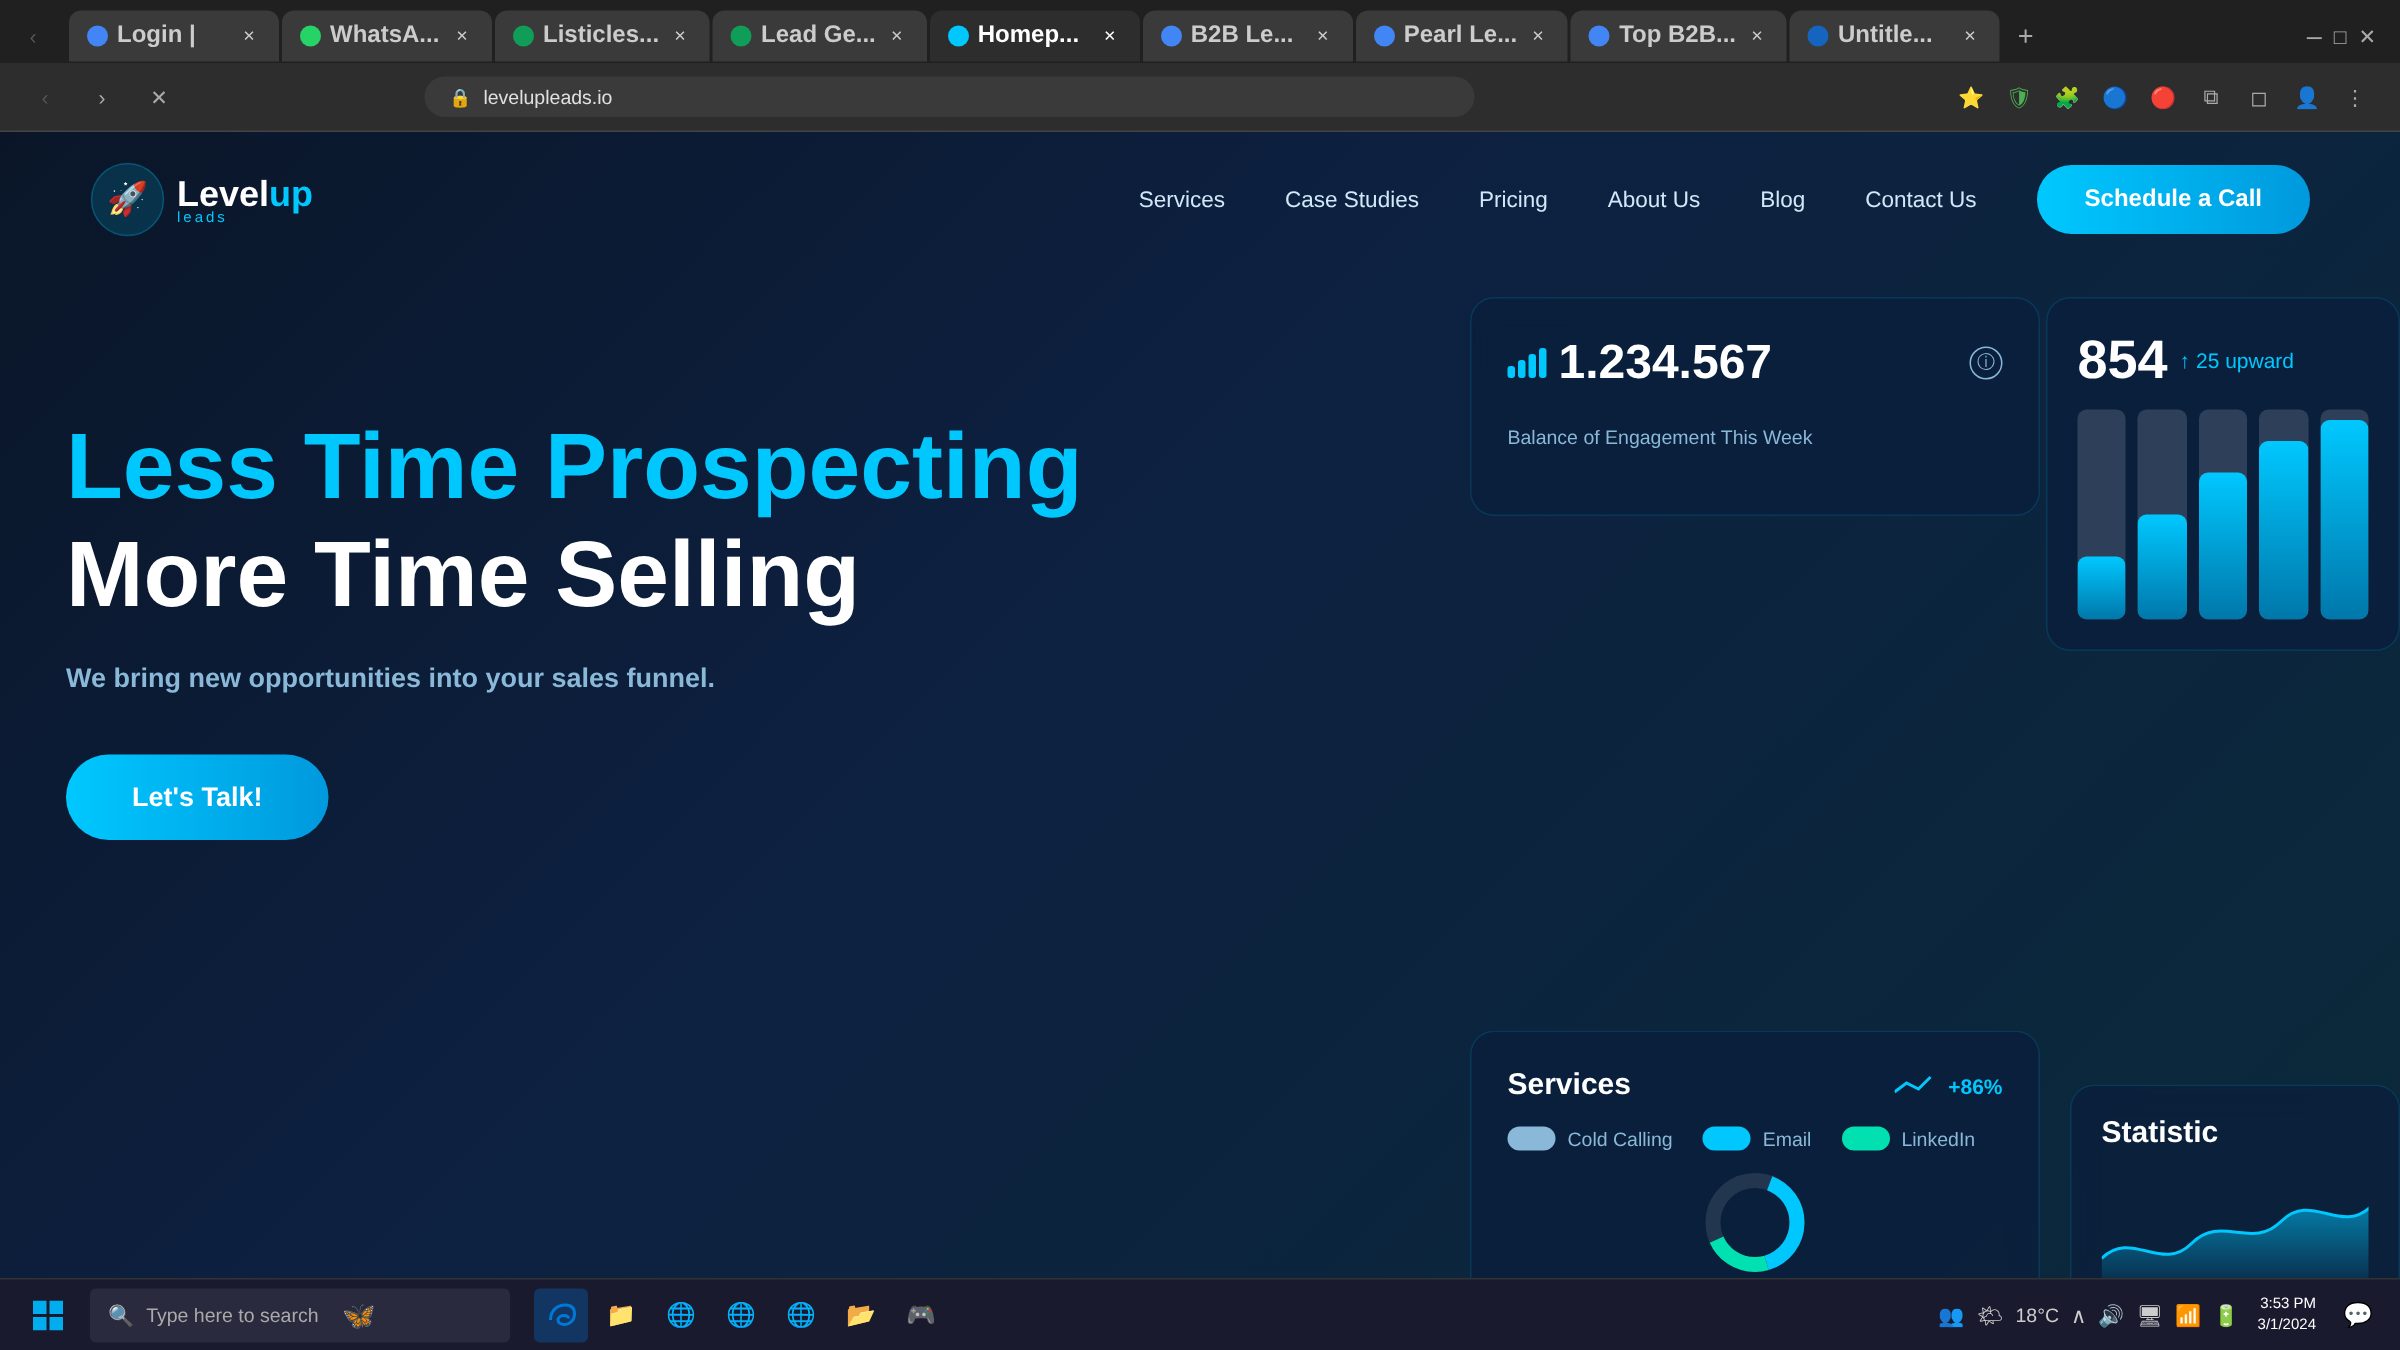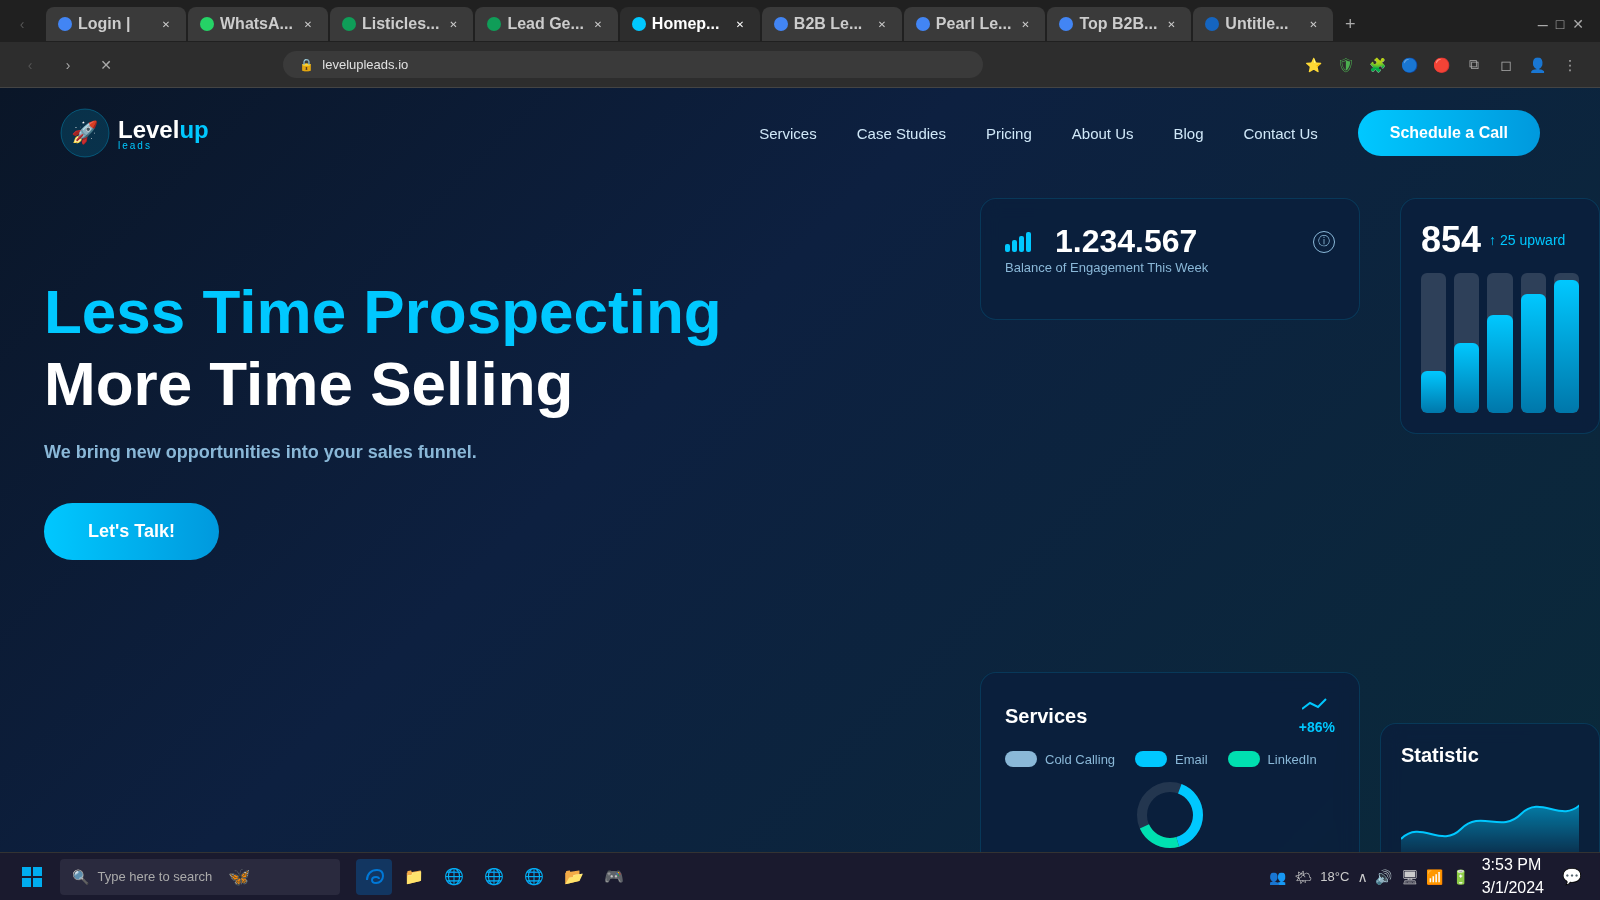--- a/index.html
+++ b/index.html
@@ -42,44 +42,44 @@
     .hero-title-white { color: #fff; font-size: 62px; font-weight: 800; line-height: 1.1; margin-top: 4px; }
     .hero-subtitle { color: #8ab8d8; font-size: 18px; margin-top: 24px; font-weight: bold; }
     .cta-btn { background: linear-gradient(90deg, #00c8ff, #0099dd); color: #fff; border: none; border-radius: 40px; padding: 18px 44px; font-size: 18px; font-weight: 700; cursor: pointer; margin-top: 40px; display: inline-block; }
 
     
     .dashboard-area { position: absolute; right: 0; top: 0; width: 620px; height: 100%; overflow: hidden; }
 
     .card { background: rgba(10, 30, 60, 0.85); border-radius: 16px; border: 1px solid rgba(0, 200, 255, 0.15); backdrop-filter: blur(10px); }
 
     .engagement-card { position: absolute; left: 0; top: 20px; width: 380px; padding: 24px; }
-    .card-header { display: flex; align-items: center; gap: 24px; margin-bottom: 0; }
+    .card-header { display: flex; align-items: center; gap: 8px; margin-bottom: 24px; }
     .chart-icon { display: flex; gap: 2px; align-items: flex-end; }
     .bar-icon { width: 5px; background: #00c8ff; border-radius: 2px; }
     .card-number { color: #fff; font-size: 32px; font-weight: 700; }
     .card-info-icon { margin-left: auto; width: 22px; height: 22px; border-radius: 50%; border: 1.5px solid #8ab8d8; display: flex; align-items: center; justify-content: center; color: #8ab8d8; font-size: 12px; }
     .card-subtitle { color: #8ab8d8; font-size: 13px; margin-bottom: 20px; }
 
     .bar-chart { display: flex; align-items: flex-end; gap: 12px; height: 120px; margin-bottom: 12px; }
     .chart-bar-wrap { display: flex; flex-direction: column; align-items: center; gap: 8px; flex: 1; }
     .chart-bar { width: 100%; border-radius: 6px 6px 0 0; background: linear-gradient(180deg, #6ad4f7 0%, rgba(100, 180, 240, 0.4) 100%); }
     .chart-label { color: #8ab8d8; font-size: 11px; }
 
-    .stat-card { position: absolute; right: 0; top: 20px; width: 200px; padding: 20px; }
+    .stat-card { position: absolute; right: 0; top: 20px; width: 236px; padding: 20px; }
     .stat-number { color: #fff; font-size: 36px; font-weight: 700; }
     .stat-up { color: #00c8ff; font-size: 14px; margin-left: 8px; }
     .stat-bars { display: flex; gap: 8px; align-items: flex-end; margin-top: 12px; height: 140px; }
     .stat-bar-wrap { flex: 1; display: flex; flex-direction: column; align-items: center; height: 100%; justify-content: flex-end; }
     .stat-bar-outer { width: 100%; background: rgba(255,255,255,0.15); border-radius: 6px; overflow: hidden; flex: 1; display: flex; align-items: flex-end; }
     .stat-bar-inner { width: 100%; background: linear-gradient(180deg, #00c8ff, #0077aa); border-radius: 6px; }
 
     .services-card { position: absolute; left: 0; bottom: 20px; width: 380px; padding: 24px; }
     .services-header { display: flex; align-items: center; justify-content: space-between; margin-bottom: 16px; }
     .services-title { color: #fff; font-size: 20px; font-weight: 700; }
-    .services-trend { display: flex; align-items: center; gap: 6px; color: #00c8ff; font-size: 14px; font-weight: 600; flex-direction: column; }
+    .services-trend { display: flex; align-items: center; gap: 6px; color: #00c8ff; font-size: 14px; font-weight: 600; }
     .services-toggles { display: flex; gap: 20px; align-items: center; }
     .toggle-item { display: flex; align-items: center; gap: 8px; }
     .toggle-switch { width: 32px; height: 16px; border-radius: 8px; background: #8ab8d8; position: relative; }
     .toggle-switch.active { background: #00c8ff; }
     .toggle-switch.active2 { background: #00e0b0; }
     .toggle-label { color: #8ab8d8; font-size: 13px; }
     .donut-area { height: 80px; display: flex; align-items: center; justify-content: center; margin-top: 8px; }
 
     .stat2-card { position: absolute; right: 0; bottom: 20px; width: 220px; padding: 20px; }
     .stat2-title { color: #fff; font-size: 20px; font-weight: 700; margin-bottom: 12px; }
@@ -88,21 +88,21 @@
     
     .taskbar { width: 100%; height: 48px; background: #1a1a2e; border-top: 1px solid #333; display: flex; align-items: center; padding: 0 12px; gap: 8px; position: absolute; bottom: 0; }
     .start-btn { width: 40px; height: 40px; display: flex; align-items: center; justify-content: center; cursor: pointer; }
     .search-bar-taskbar { display: flex; align-items: center; background: #2a2a3e; border-radius: 4px; padding: 4px 12px; gap: 8px; height: 36px; width: 280px; }
     .search-text { color: #aaa; font-size: 13px; }
     .taskbar-apps { display: flex; gap: 4px; margin-left: 8px; }
     .taskbar-app { width: 36px; height: 36px; border-radius: 4px; display: flex; align-items: center; justify-content: center; cursor: pointer; }
     .taskbar-right { margin-left: auto; display: flex; align-items: center; gap: 12px; }
     .system-icons { display: flex; gap: 8px; align-items: center; }
     .sys-icon { color: #ccc; font-size: 14px; cursor: pointer; }
-    .clock { color: #fff; font-size: 16px; line-height: 1.4; }
+    .clock { color: #fff; font-size: 10px; text-align: right; line-height: 1.4; }
     .notif-btn { width: 32px; height: 32px; display: flex; align-items: center; justify-content: center; cursor: pointer; color: #ccc; }
 
     .favicon-circle { width: 14px; height: 14px; border-radius: 50%; }
   </style>
 </head>
 <body>
 
 <div class="browser-chrome">
 
   <div class="tab-bar">

